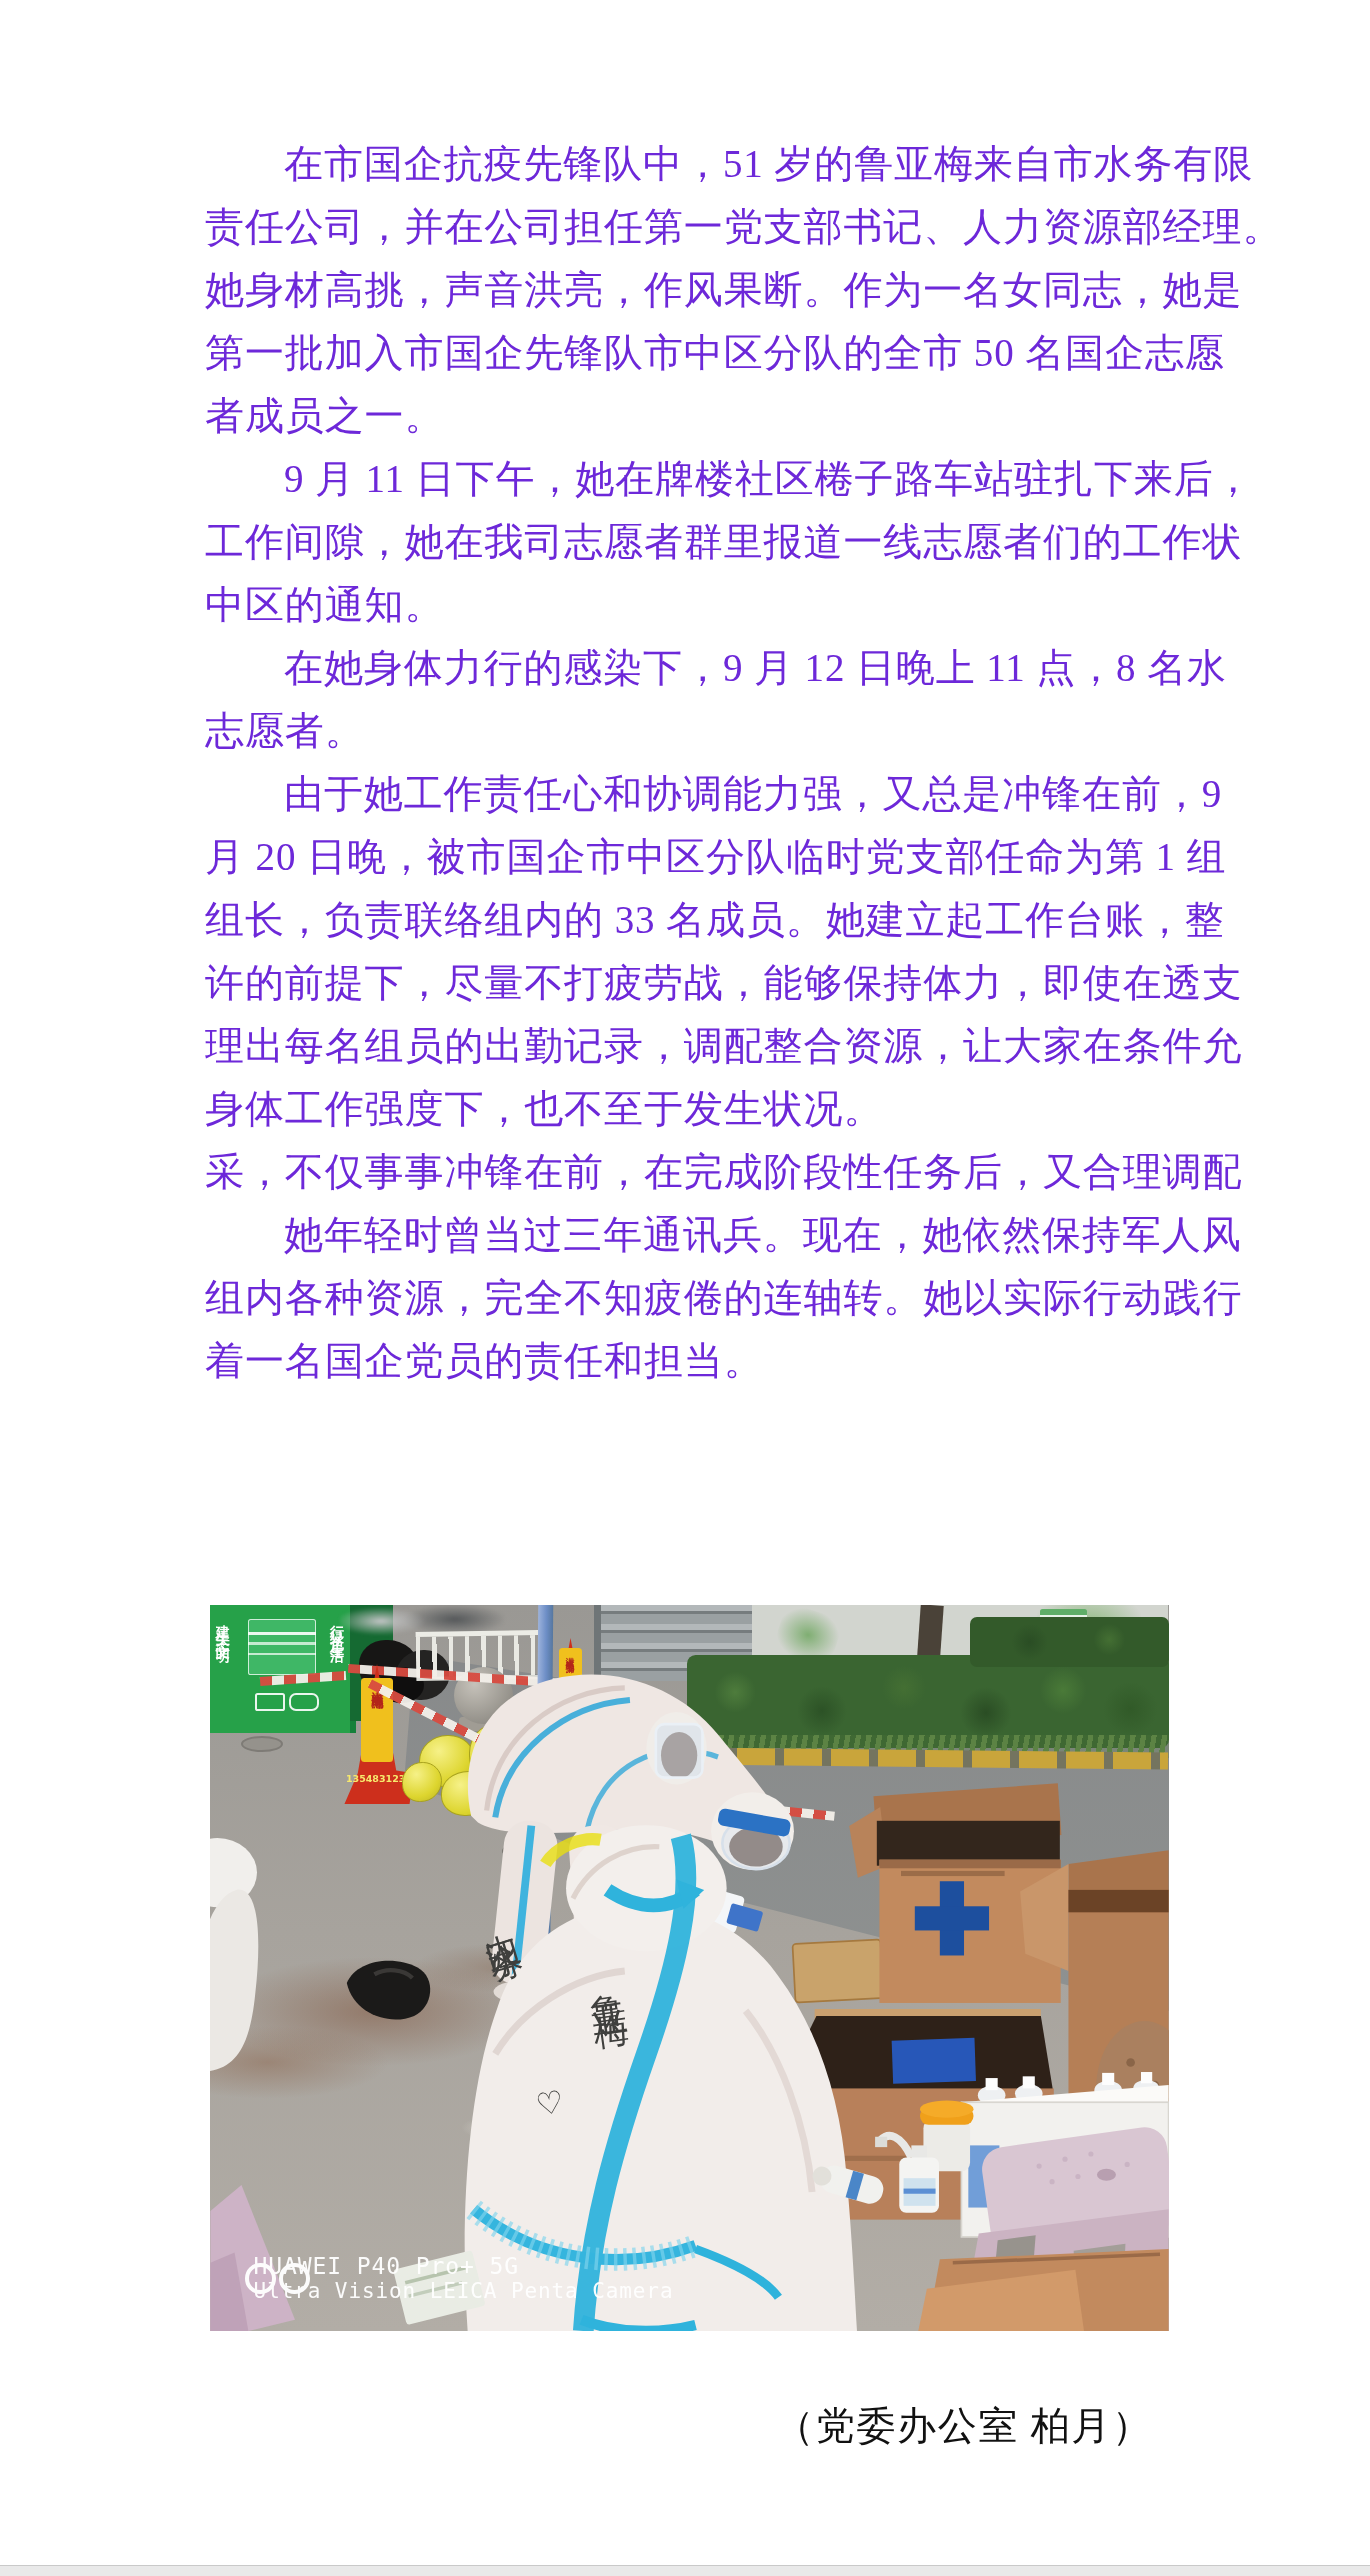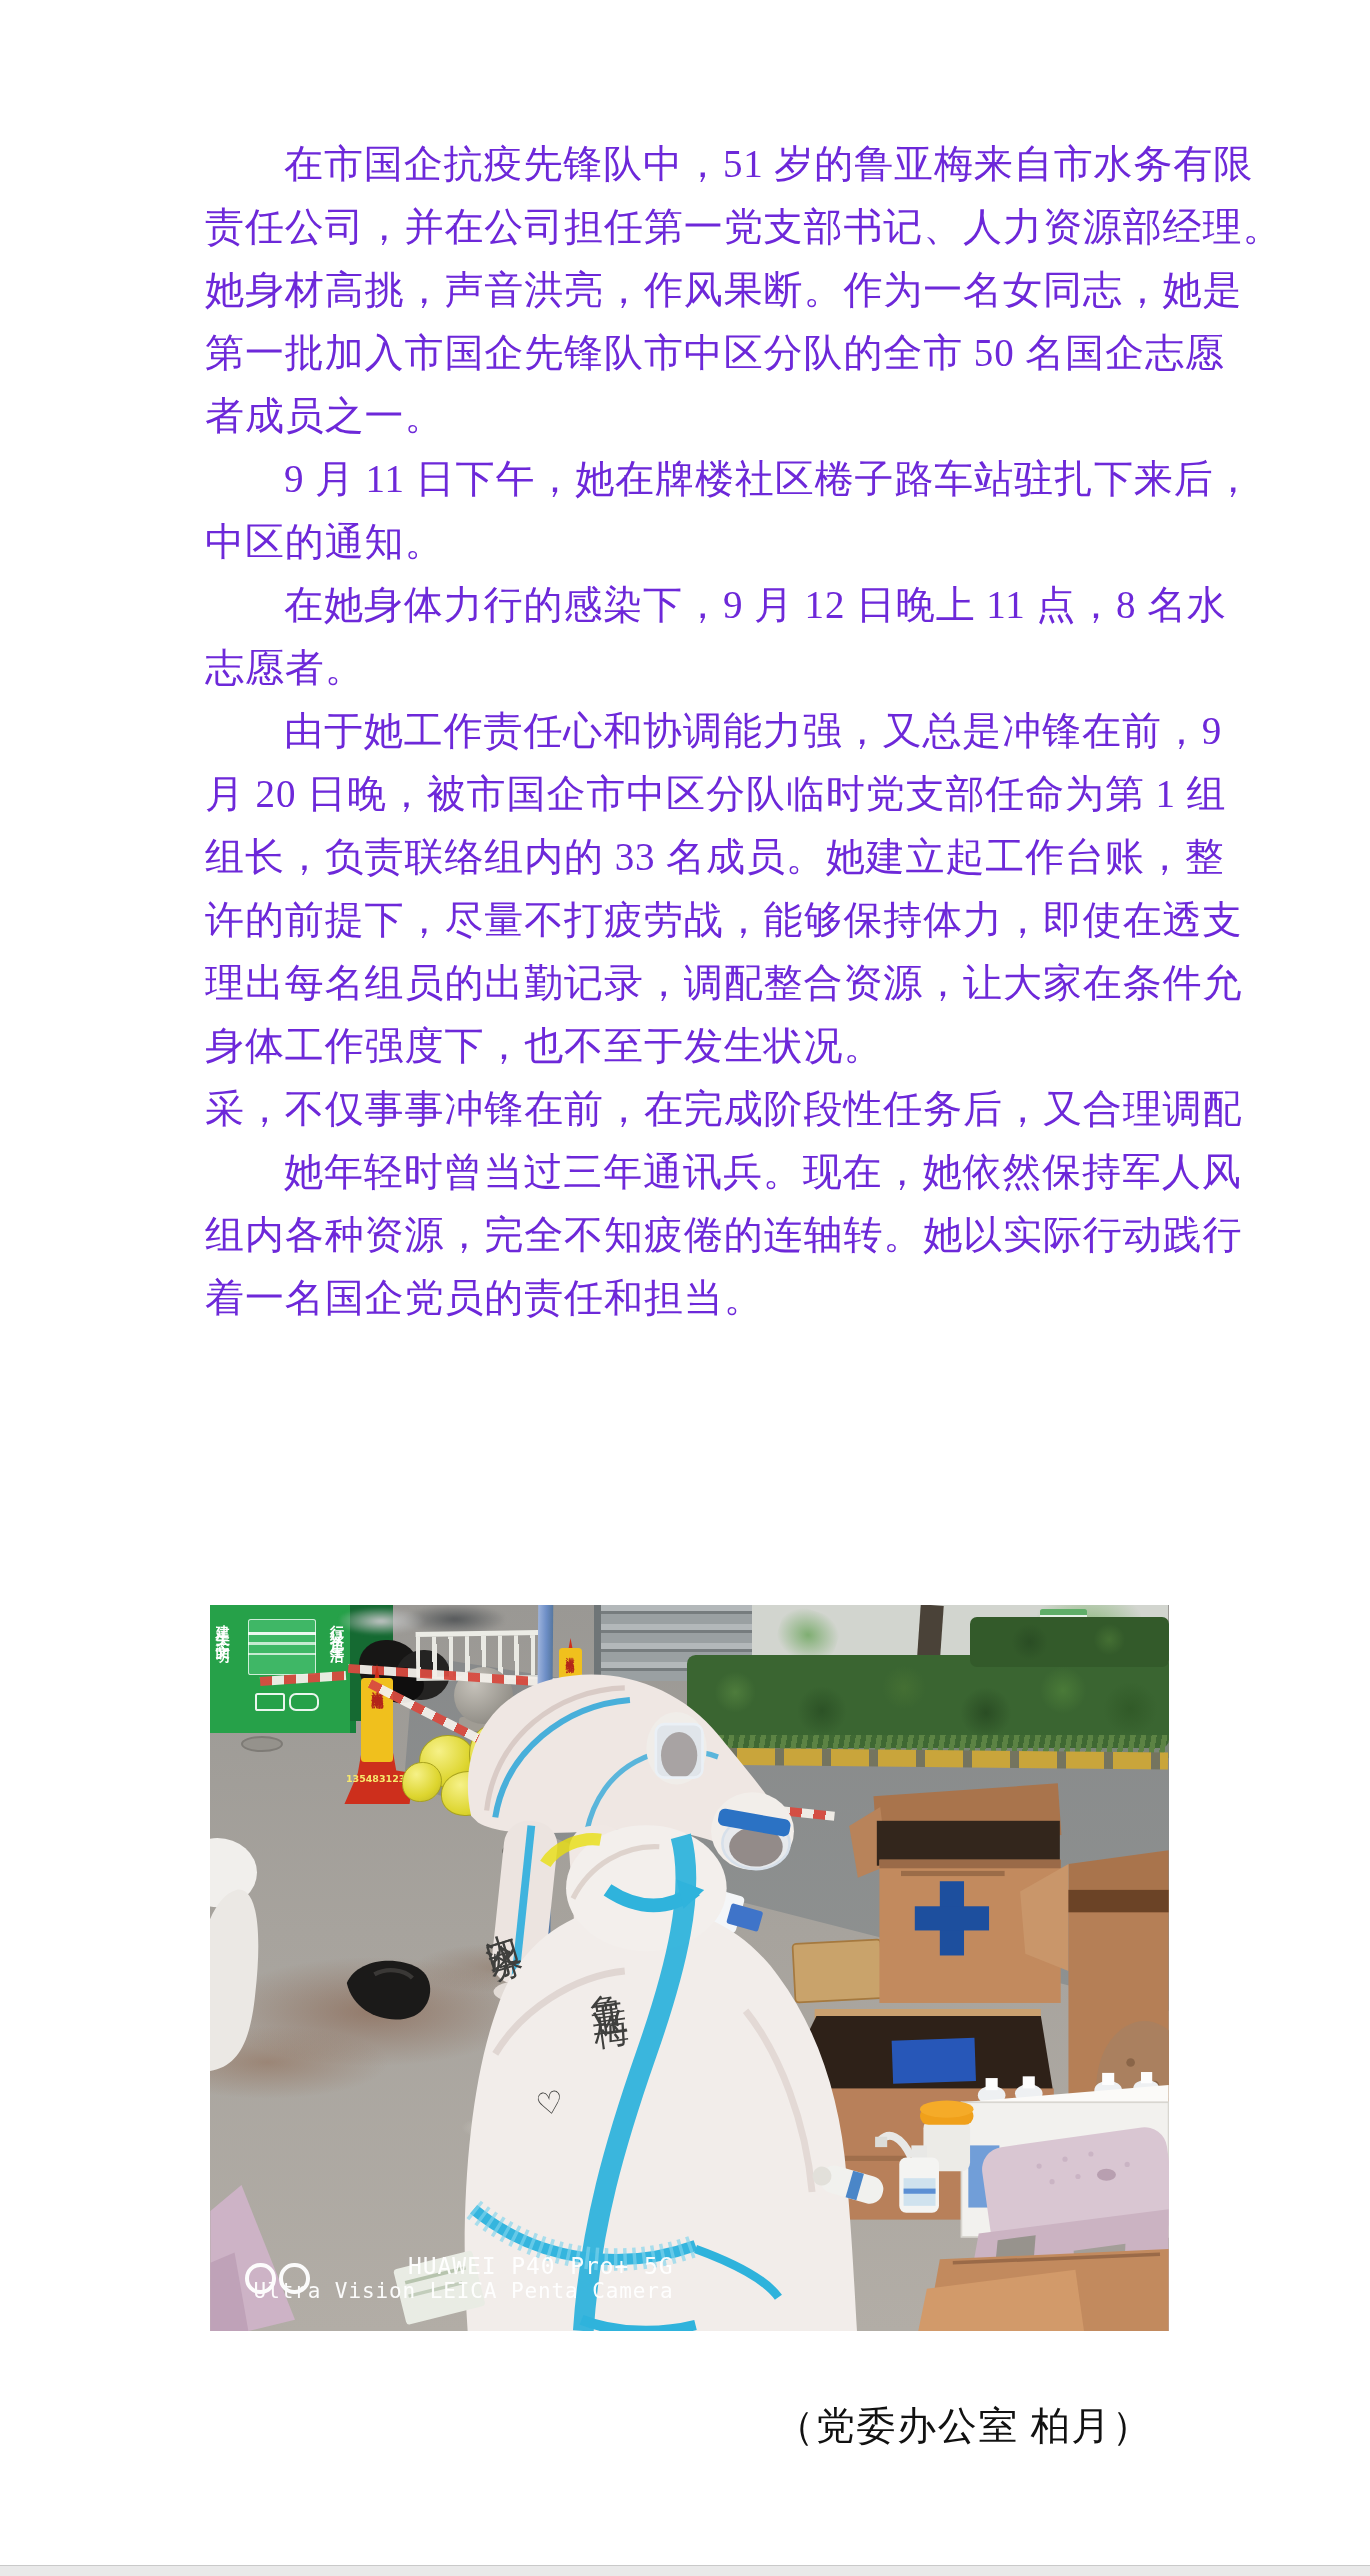--- a/index.html
+++ b/index.html
@@ -124,36 +124,37 @@
   .suit-col { writing-mode:vertical-rl; color:#3f3f3d; font-family:"DejaVu Sans",sans-serif; }
   .suit-left { left:259px; top:304px; font-size:33px; letter-spacing:5.2px; transform:rotate(-17deg); }
   .suit-right { left:370px; top:361px; font-size:35px; letter-spacing:10.4px; transform:rotate(-8deg); }
   .suit-heart { left:326px; top:480px; font-size:31px; color:#3f3f3d; transform:rotate(-10deg);
     font-family:"DejaVu Sans",sans-serif; }
   
   .watermark { left:35px; top:648px; display:flex; align-items:flex-start; color:#fff; opacity:.96; }
   .wm-rings { display:flex; margin-top:10.4px; }
   .wm-ring { position:static; width:22.5px; height:22.5px; border:4.3px solid #fff; border-radius:50%; margin-right:3.5px; }
   .wm-text { position:static; margin-left:8.6px; font-family:"DejaVu Sans Mono",monospace; }
-  .wm-line1 { position:static; font-size:23px; letter-spacing:0.9px;text-align:right; }
+  .wm-line1 { position:static; font-size:23px; letter-spacing:0.9px; }
   .wm-line2 { position:static; font-size:21px; letter-spacing:0.9px; }
 </style>
 </head>
 <body>
 
 <div class="text-block">
     <div class="paragraph">
       <div class="line indent">在市国企抗疫先锋队中，51 岁的鲁亚梅来自市水务有限</div>
       <div class="line">责任公司，并在公司担任第一党支部书记、人力资源部经理。</div>
       <div class="line">她身材高挑，声音洪亮，作风果断。作为一名女同志，她是</div>
       <div class="line">第一批加入市国企先锋队市中区分队的全市 50 名国企志愿</div>
       <div class="line">者成员之一。</div>
     </div>
     <div class="paragraph">
       <div class="line indent">9 月 11 日下午，她在牌楼社区棬子路车站驻扎下来后，</div>
+      <div class="line">工作间隙，她在我司志愿者群里报道一线志愿者们的工作状</div>
       <div class="line">中区的通知。</div>
     </div>
     <div class="paragraph">
       <div class="line indent">在她身体力行的感染下，9 月 12 日晚上 11 点，8 名水</div>
       <div class="line">志愿者。</div>
     </div>
     <div class="paragraph">
       <div class="line indent">由于她工作责任心和协调能力强，又总是冲锋在前，9</div>
       <div class="line">月 20 日晚，被市国企市中区分队临时党支部任命为第 1 组</div>
       <div class="line">组长，负责联络组内的 33 名成员。她建立起工作台账，整</div>

